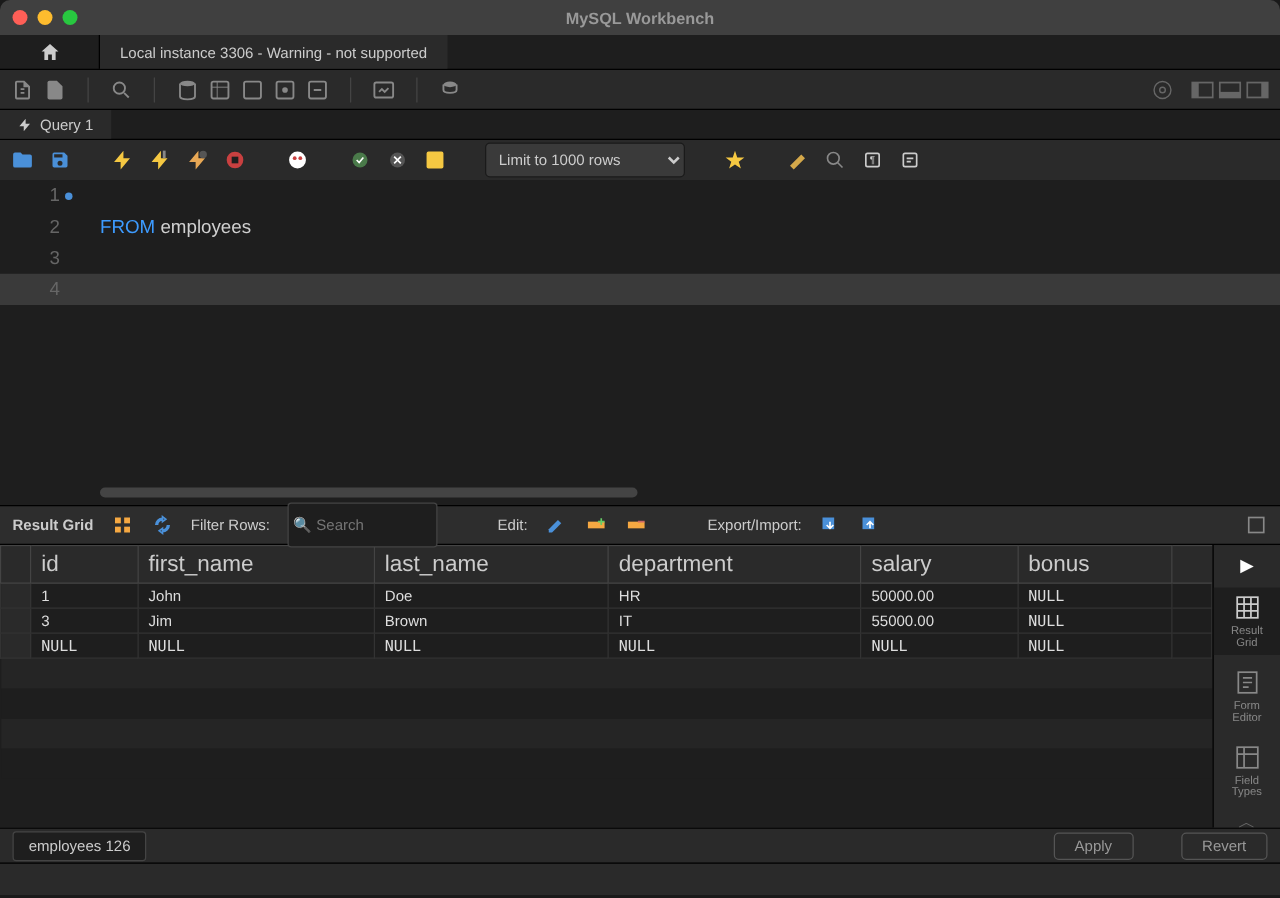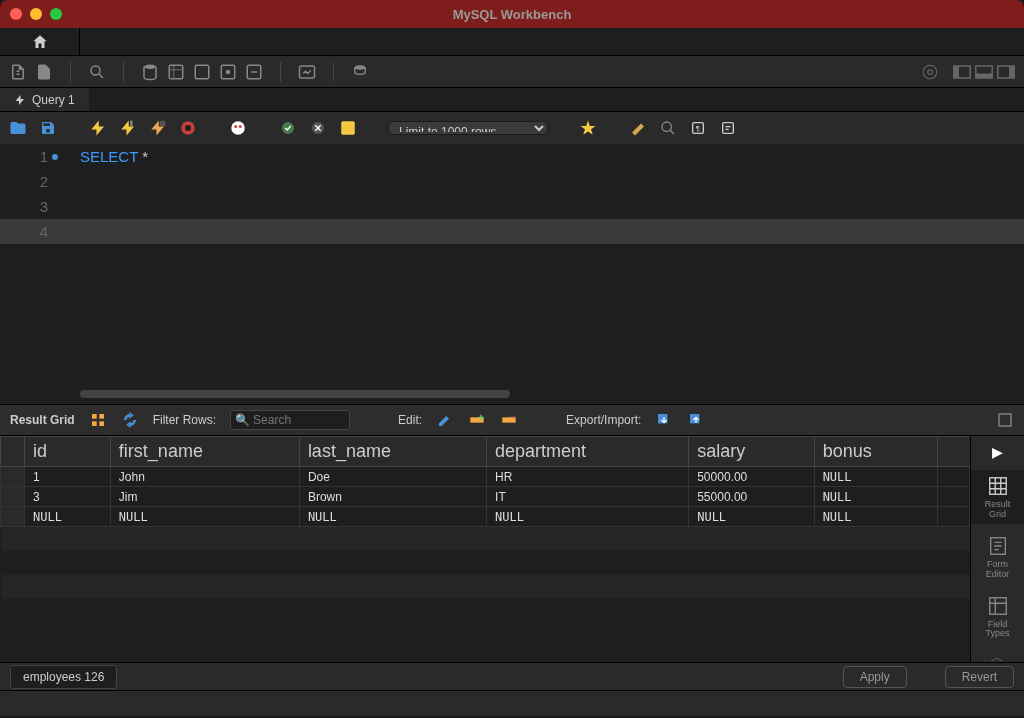--- a/index.html
+++ b/index.html
@@ -1,18 +1,18 @@
 <!DOCTYPE html>
 <html><head>
 <meta charset="utf-8">
 <style>
 * { margin: 0; padding: 0; box-sizing: border-box; font-family: -apple-system, BlinkMacSystemFont, "Segoe UI", sans-serif; }
 body { background: #1a1a1a; width: 1024px; height: 718px; overflow: hidden; color: #ccc; font-size: 12px; }
 
-.titlebar { height: 28px; background: #7f1d1d; display: flex; align-items: center; padding: 0 10px; position: relative; border-top-left-radius: 8px; border-top-right-radius: 8px; }
+.titlebar { height: 28px; background: #404040; display: flex; align-items: center; padding: 0 10px; position: relative; border-top-left-radius: 8px; border-top-right-radius: 8px; }
 .traffic-lights { display: flex; gap: 8px; }
 .traffic-light { width: 12px; height: 12px; border-radius: 50%; }
 .tl-red { background: #ff5f57; }
 .tl-yellow { background: #febc2e; }
 .tl-green { background: #28c840; }
 .title { position: absolute; left: 50%; transform: translateX(-50%); color: #999; font-weight: 600; font-size: 13px; }
 
 .tab-bar { height: 28px; background: #1e1e1e; display: flex; align-items: stretch; border-bottom: 1px solid #000; }
 .tab-home { width: 80px; display: flex; align-items: center; justify-content: center; border-right: 1px solid #000; }
 .tab-conn { padding: 0 16px; display: flex; align-items: center; color: #ccc; font-size: 12px; background: #2a2a2a; }
@@ -21,21 +21,21 @@
 .tb-icon { width: 20px; height: 20px; display: flex; align-items: center; justify-content: center; color: #888; cursor: pointer; }
 .tb-group { display: flex; gap: 6px; align-items: center; }
 .tb-divider { width: 1px; height: 20px; background: #444; margin: 0 4px; }
 .tb-spacer { flex: 1; }
 
 .query-tab-bar { height: 24px; background: #1e1e1e; display: flex; align-items: stretch; border-bottom: 1px solid #000; }
 .query-tab { padding: 0 14px; display: flex; align-items: center; gap: 6px; background: #2a2a2a; font-size: 12px; }
 
 .editor-toolbar { height: 32px; background: #2a2a2a; display: flex; align-items: center; padding: 0 8px; gap: 10px; }
 .et-icon { width: 20px; height: 20px; display: flex; align-items: center; justify-content: center; cursor: pointer; }
-.limit-select { background: #3a3a3a; border: 1px solid #1a1a1a; color: #ccc; font-size: 12px; padding: 2px 6px; height: 14px; border-radius: 4px; width: 160px; }
+.limit-select { background: #3a3a3a; border: 1px solid #1a1a1a; color: #ccc; font-size: 12px; padding: 2px 6px; height: 28px; border-radius: 4px; width: 160px; }
 
 .editor { background: #1e1e1e; position: relative; height: 260px; }
 .editor-lines { font-family: Menlo, Monaco, monospace; font-size: 15px; }
 .editor-line { display: flex; height: 25px; align-items: center; }
 .gutter { width: 60px; text-align: right; padding-right: 12px; color: #666; font-size: 15px; position: relative; }
 .gutter-dot { position: absolute; right: 2px; top: 50%; transform: translateY(-50%); width: 6px; height: 6px; background: #4a90d9; border-radius: 50%; }
 .code { flex: 1; padding-left: 20px; color: #ccc; }
 .kw { color: #3d9bff; }
 .fn { color: #6dd06d; }
 .ident { color: #d0d0d0; }
@@ -46,21 +46,21 @@
 .editor-status { height: 24px; background: #2a2a2a; display: flex; align-items: center; padding: 0 10px; gap: 20px; font-size: 12px; color: #aaa; border-top: 1px solid #000; }
 .stepper { display: flex; flex-direction: column; gap: 1px; }
 .stepper span { font-size: 7px; color: #888; cursor: pointer; }
 
 .watermark { position: absolute; left: 50%; top: 50%; transform: translate(-50%, -50%); font-size: 60px; font-weight: 700; color: #3a3a6a; opacity: 0.6; pointer-events: none; letter-spacing: 2px; z-index: 5; }
 
 .result-toolbar { height: 32px; background: #2d2d2d; display: flex; align-items: center; padding: 0 10px; gap: 14px; font-size: 12px; border-top: 1px solid #000; border-bottom: 1px solid #000; }
 .rt-label { font-weight: 600; }
 .rt-icon { width: 18px; height: 18px; display: flex; align-items: center; justify-content: center; cursor: pointer; }
 .search-box { position: relative; }
-.search-input { background: #1e1e1e; border: 1px solid #444; color: #888; font-size: 12px; padding: 2px 6px 2px 22px; height: 20px; width: 120px; border-radius: 3px; }
+.search-input { background: #1e1e1e; border: 1px solid #444; color: #888; font-size: 12px; padding: 2px 6px 2px 22px; height: 36px; width: 120px; border-radius: 3px; }
 .search-icon { position: absolute; left: 5px; top: 50%; transform: translateY(-50%); color: #666; font-size: 12px; }
 
 .result-area { display: flex; height: 226px; }
 .grid-wrap { flex: 1; background: #1e1e1e; overflow: hidden; }
 .grid-table { width: 100%; border-collapse: collapse; }
 .grid-table th { background: #2a2a2a; color: #ccc; font-weight: normal; font-size: 18px; text-align: left; padding: 4px 8px; border: 1px solid #444; }
 .grid-table td { padding: 2px 8px; border: 1px solid #333; font-size: 12px; color: #ddd; height: 20px; }
 .grid-table .corner { width: 24px; }
 .null-cell { color: #666; font-size: 8px; font-family: monospace; text-transform: uppercase; }
 .grid-table tr.blank td { background: #252525; }
@@ -95,20 +95,23 @@
   </div>
   <div class="title">MySQL Workbench</div>
 </div>
 
 <div class="tab-bar">
   <div class="tab-home">
     <svg width="18" height="18" viewBox="0 0 24 24" fill="#ccc">
         <path d="M12 3l9 8h-3v9h-4v-6h-4v6H6v-9H3z"></path>
       </svg>
   </div>
+  <div class="tab-conn">
+    <span>Local instance 3306 - Warning - not supported</span>
+  </div>
 </div>
 
 <div class="main-toolbar">
   <div class="tb-group">
     <div class="tb-icon">
         <svg width="18" height="18" viewBox="0 0 24 24" fill="#888">
           <path d="M14 2H6a2 2 0 00-2 2v16a2 2 0 002 2h12a2 2 0 002-2V8l-6-6zM6 20V4h7v5h5v11H6z"></path>
           <path d="M10 14h4v2h-4zm0-4h4v2h-4z"></path>
         </svg>
       </div>
@@ -304,24 +307,24 @@
         <path d="M8 10h8M8 14h5" stroke="#ccc" stroke-width="2"></path>
       </svg>
     </div>
 </div>
 
 <div class="mid-section">
   <div class="editor">
     <div class="editor-lines">
       <div class="editor-line">
         <div class="gutter"><span>1</span><span class="gutter-dot"></span></div>
-        <div class="code"><span class="kw">SELECT</span><span> *</span></div>
       </div>
       <div class="editor-line">
         <div class="gutter"><span>2</span></div>
+        <div class="code"><span class="kw">FROM</span><span class="ident"> employees</span></div>
       </div>
       <div class="editor-line">
         <div class="gutter"><span>3</span></div>
       </div>
       <div class="editor-line current-line">
         <div class="gutter"><span>4</span></div>
         <div class="code"></div>
       </div>
     </div>
     <div class="hscroll"></div>

